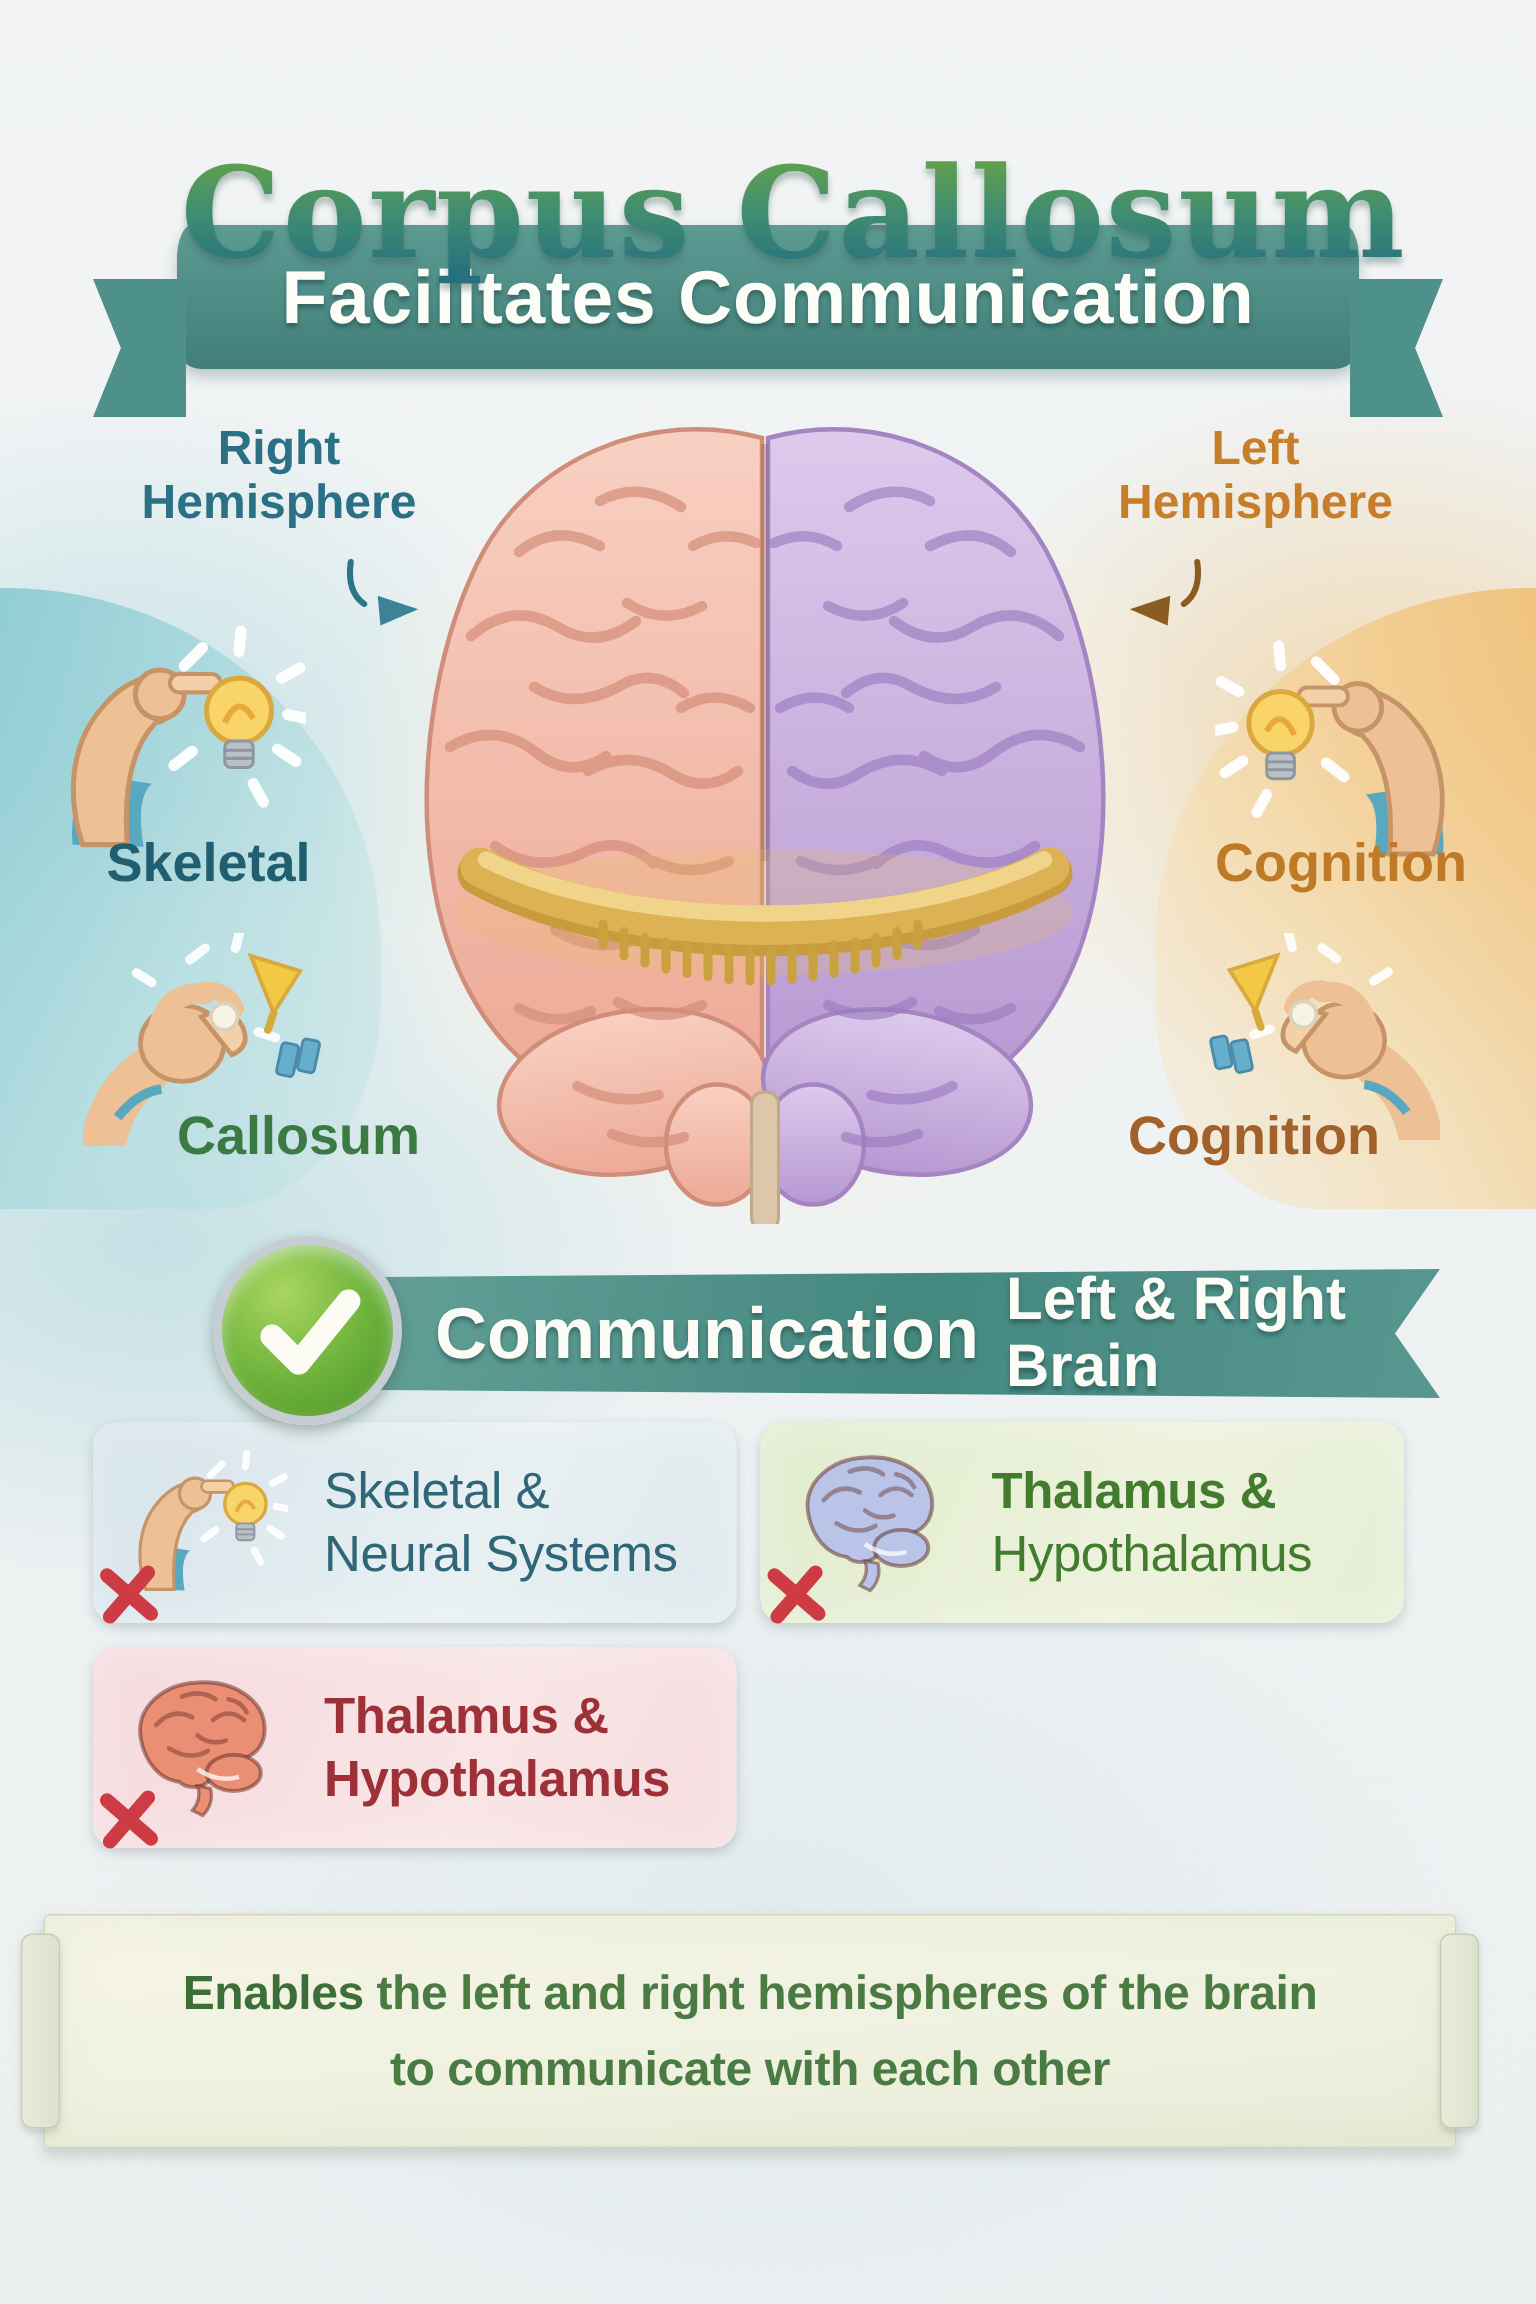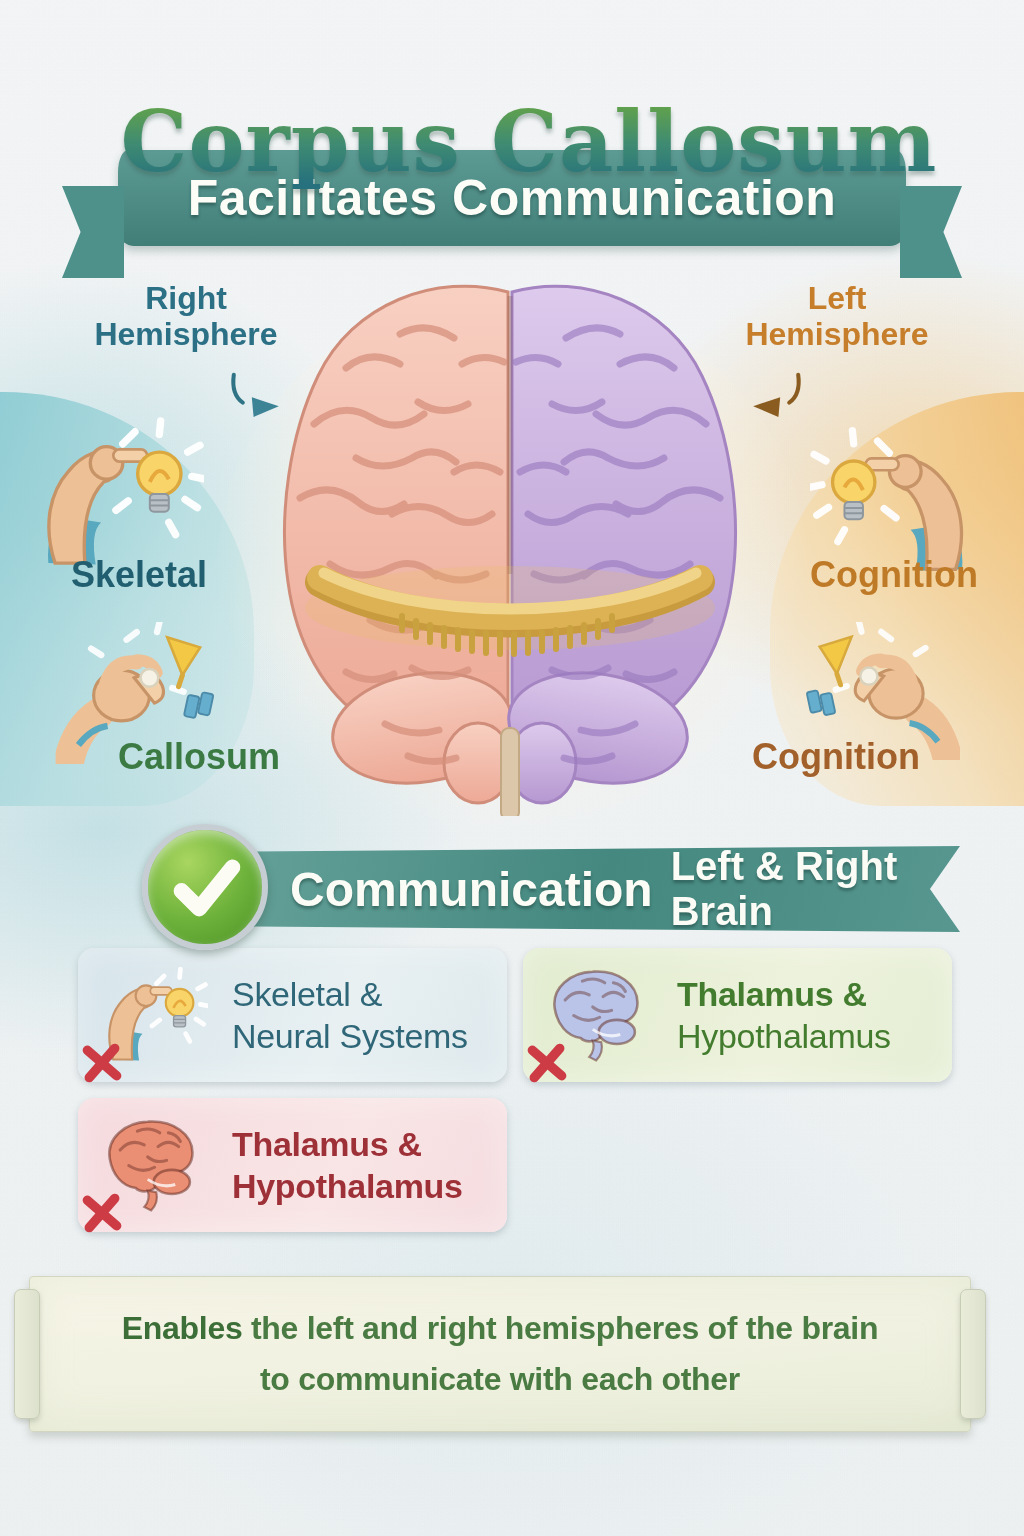--- a/index.html
+++ b/index.html
@@ -104,21 +104,21 @@
   .check-badge{
     left:142px;top:824px;width:114px;height:114px;border-radius:50%;z-index:6;
     background:radial-gradient(circle at 35% 28%, #a9d660, #6cb13a 55%, #4d9226);
     border:6px solid #c6cdd3;
     box-shadow:0 4px 9px rgba(60,85,70,.40), inset 0 5px 10px rgba(255,255,255,.45);
   }
   .check-badge svg{position:absolute;inset:8px;width:98px;height:98px;}
 
   
   .cards{
-    left:78px;top:948px;width:874px;z-index:5;
+    left:62px;top:948px;width:874px;z-index:5;
     display:grid;grid-template-columns:1fr 1fr;column-gap:16px;row-gap:20px;gap:16px;
   }
   .card{
     height:134px;border-radius:16px;display:flex;align-items:center;padding:0 8px;
     box-shadow:0 3px 7px rgba(95,115,125,.28), inset 0 0 34px rgba(255,255,255,.38);
   }
   .card-1{background:linear-gradient(115deg,#d6e4eb,#e8f0f2 60%,#dee9ed);}
   .card-2{background:linear-gradient(115deg,#f2d2cd,#f7e1dc 60%,#f2d7d2);}
   .card-3{background:linear-gradient(115deg,#e1ecce,#edf2dc 60%,#e5eed4);}
   .card-4{background:linear-gradient(115deg,#f5dade,#f9e5e5 60%,#f5dce0);}

